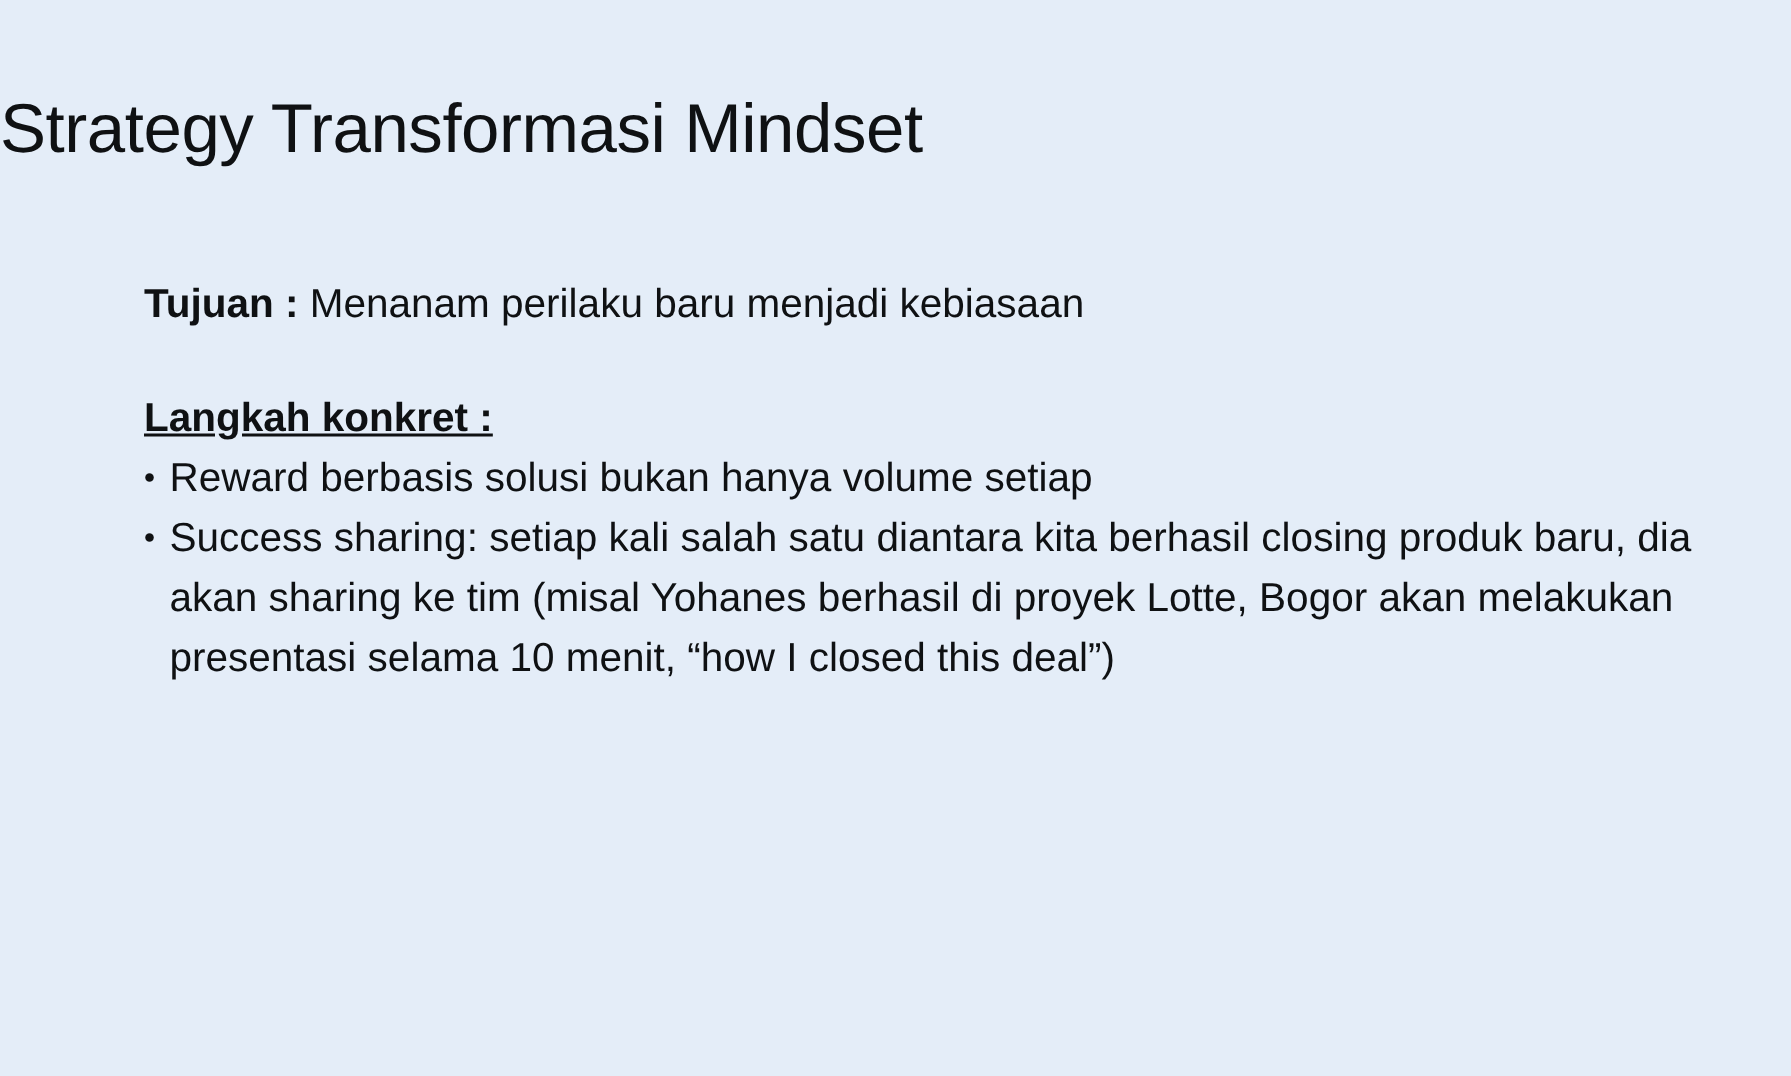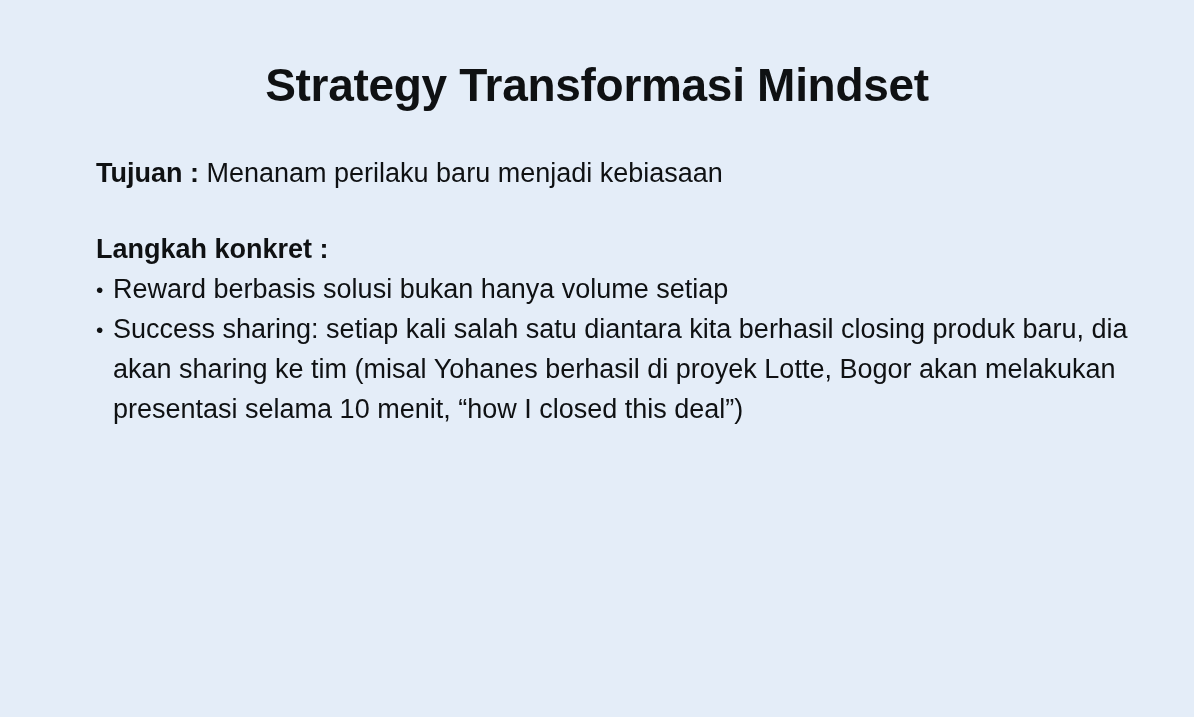--- a/index.html
+++ b/index.html
@@ -19,23 +19,22 @@
     width: 1194px;
     height: 717px;
     background: #e4edf8;
     box-sizing: border-box;
   }
   .slide-title {
     position: absolute;
     top: 28px;
     left: 0;
     width: 1194px;
-    text-align: center;
     font-size: 46px;
-    font-weight: 700;
+    font-weight: 400;
     letter-spacing: -0.3px;
     line-height: 1.15;
     color: #0f1113;
   }
   .body-block {
     position: absolute;
     top: 114px;
     left: 96px;
     width: 1060px;
   }
@@ -50,29 +49,31 @@
     height: 40px;
   }
   .gap-md {
     height: 36px;
   }
   .para {
     font-size: 27px;
     font-weight: 400;
     line-height: 1.48;
     color: #0f1113;
+    margin-top: 29px;
   }
   .para .lead {
     font-weight: 700;
   }
   .steps-heading {
     font-size: 27px;
     font-weight: 700;
     line-height: 1.48;
     color: #0f1113;
+    text-decoration: underline;
   }
   .bullet-list {
     list-style: none;
     margin: 0;
     padding: 0;
   }
   .bullet-item {
     position: relative;
     padding-left: 17px;
     font-size: 27px;

